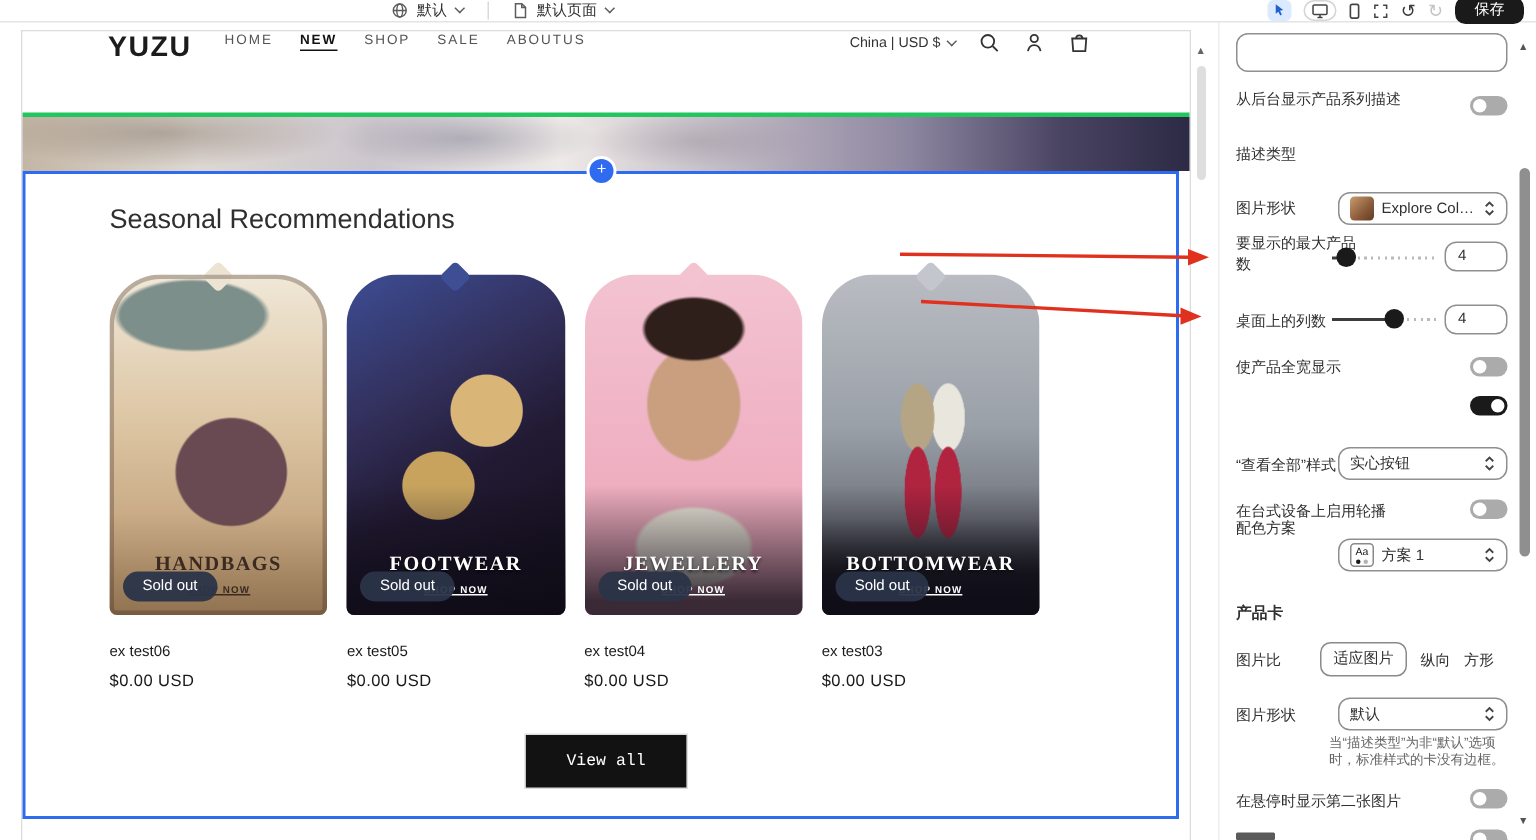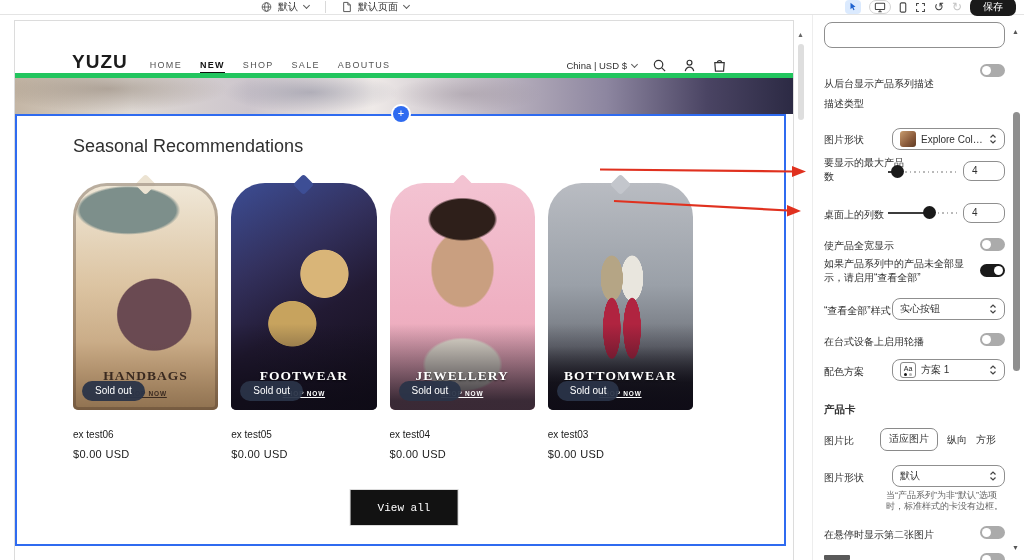--- a/index.html
+++ b/index.html
@@ -20,22 +20,22 @@
   .inspect-bg { background:#dbeafe; border-radius:4px; padding:1px 3px; }
   .pill { border:1px solid #d4d4d4; border-radius:7px; padding:1px 4px; background:#fff; }
   .undo { font-size:12px; color:#3a3a3a; line-height:12px; }
   .redo { font-size:12px; color:#c4c4c4; line-height:12px; }
   .save-btn { background:#1a1a1a; color:#fff; border-radius:7px; font-size:10px;
               padding:3px 13px 4px; line-height:11px; border:none; }
 
   
   .preview { position:absolute; left:14px; top:20px; width:780px; height:540px; background:#fff;
              border:1px solid #dcdcdc; border-bottom:none; z-index:1; }
-  .shead { position:absolute; left:0; top:0; right:0; height:57px; border-bottom:5px solid #22c55e;
-           display:flex; align-items:flex-end; padding:0 66px 0 57px; background:#fff; }
+  .shead { position:absolute; left:0; top:0; right:0; height:57px; border-bottom:3px solid #22c55e;
+           display:flex; align-items:flex-start; padding:0 66px 0 57px; background:#fff; }
   .logo { font-size:19px; font-weight:bold; letter-spacing:1px; color:#1c1c1c; }
   .nav { display:flex; gap:18px; margin-left:22px; font-size:9px; letter-spacing:1.3px; color:#545454; }
   .nav span { padding-bottom:2px; }
   .nav .active { color:#111; font-weight:bold; border-bottom:1px solid #111; }
   .shead-right { margin-left:auto; display:flex; align-items:center; gap:15px; }
   .locale { font-size:9.5px; color:#333; display:flex; align-items:center; gap:5px; }
   .sicon { width:15px; height:15px; }
 
   .hero { position:absolute; left:0; top:57px; right:0; height:36px;
     background:
@@ -297,21 +297,21 @@
   <div class="add-btn">+</div>
 
   <div class="pv-scroll-up">▲</div>
   <div class="pv-thumb"></div>
 
   <div class="divider-v"></div>
   <div class="sidebar">
 
     <input class="sb-textbox sb-abs" value="" style="">
 
-    <div class="sb-abs sb-label" style="top:77px;">从后台显示产品系列描述</div>
+    <div class="sb-abs sb-label" style="top:60px;">从后台显示产品系列描述</div>
     <div class="tg" style="top:64px;"></div>
 
     <div class="sb-abs sb-label" style="top:97px;">描述类型</div>
 
     <div class="sb-abs sb-label" style="top:133px;">图片形状</div>
     <div class="select" style="top:128px;">
       <span class="thumb"></span>
       <span class="val">Explore Collec...</span>
       <svg class="updown" viewBox="0 0 8 12" fill="none" stroke="#444" stroke-width="1.2">
           <path d="M1.5 4.5 4 2l2.5 2.5"></path>
@@ -331,36 +331,35 @@
     <div class="slider" style="top:206px;">
       <span class="solid" style="width:38px;"></span>
       <span class="dots" style="left:50px;"></span>
       <span class="knob" style="left:35px;"></span>
     </div>
     <div class="numbox" style="top:203px;">4</div>
 
     <div class="sb-abs sb-label" style="top:239px;">使产品全宽显示</div>
     <div class="tg" style="top:238px;"></div>
 
-    <div class="sb-abs sb-label" style="top:257px; width:150px;">如果产品系列中的产品未全部显示，请启用“查看全部”</div>
     <div class="tg on" style="top:264px;"></div>
 
     <div class="sb-abs sb-label" style="top:304px;">“查看全部”样式</div>
     <div class="select" style="top:298px;">
       <span class="val">实心按钮</span>
       <svg class="updown" viewBox="0 0 8 12" fill="none" stroke="#444" stroke-width="1.2">
           <path d="M1.5 4.5 4 2l2.5 2.5"></path>
           <path d="M1.5 7.5 4 10l2.5-2.5"></path>
         </svg>
     </div>
 
     <div class="sb-abs sb-label" style="top:335px;">在台式设备上启用轮播</div>
     <div class="tg" style="top:333px;"></div>
 
-    <div class="sb-abs sb-label" style="top:365px;">配色方案</div>
+    <div class="sb-abs sb-label" style="top:346px;">配色方案</div>
     <div class="select" style="top:359px;">
       <span class="aabadge">
         <span>Aa</span>
         <span class="dots">
             <span class="d1"></span>
             <span class="d2"></span>
           </span>
       </span>
       <span class="val">方案 1</span>
       <svg class="updown" viewBox="0 0 8 12" fill="none" stroke="#444" stroke-width="1.2">
@@ -379,21 +378,21 @@
     </div>
 
     <div class="sb-abs sb-label" style="top:471px;">图片形状</div>
     <div class="select" style="top:465px;">
       <span class="val">默认</span>
       <svg class="updown" viewBox="0 0 8 12" fill="none" stroke="#444" stroke-width="1.2">
           <path d="M1.5 4.5 4 2l2.5 2.5"></path>
           <path d="M1.5 7.5 4 10l2.5-2.5"></path>
         </svg>
     </div>
-    <div class="helper" style="top:490px;">当“产品系列”为非“默认”选项时，标准样式的卡没有边框。</div>
+    <div class="helper" style="top:490px;">当“描述类型”为非“默认”选项时，标准样式的卡没有边框。</div>
 
     <div class="sb-abs sb-label" style="top:528px;">在悬停时显示第二张图片</div>
     <div class="tg" style="top:526px;"></div>
 
     <div class="tg" style="top:553px;"></div>
     <div class="partial-text"></div>
   </div>
 
   <div class="sb-scroll-up">▲</div>
   <div class="sb-thumb"></div>

